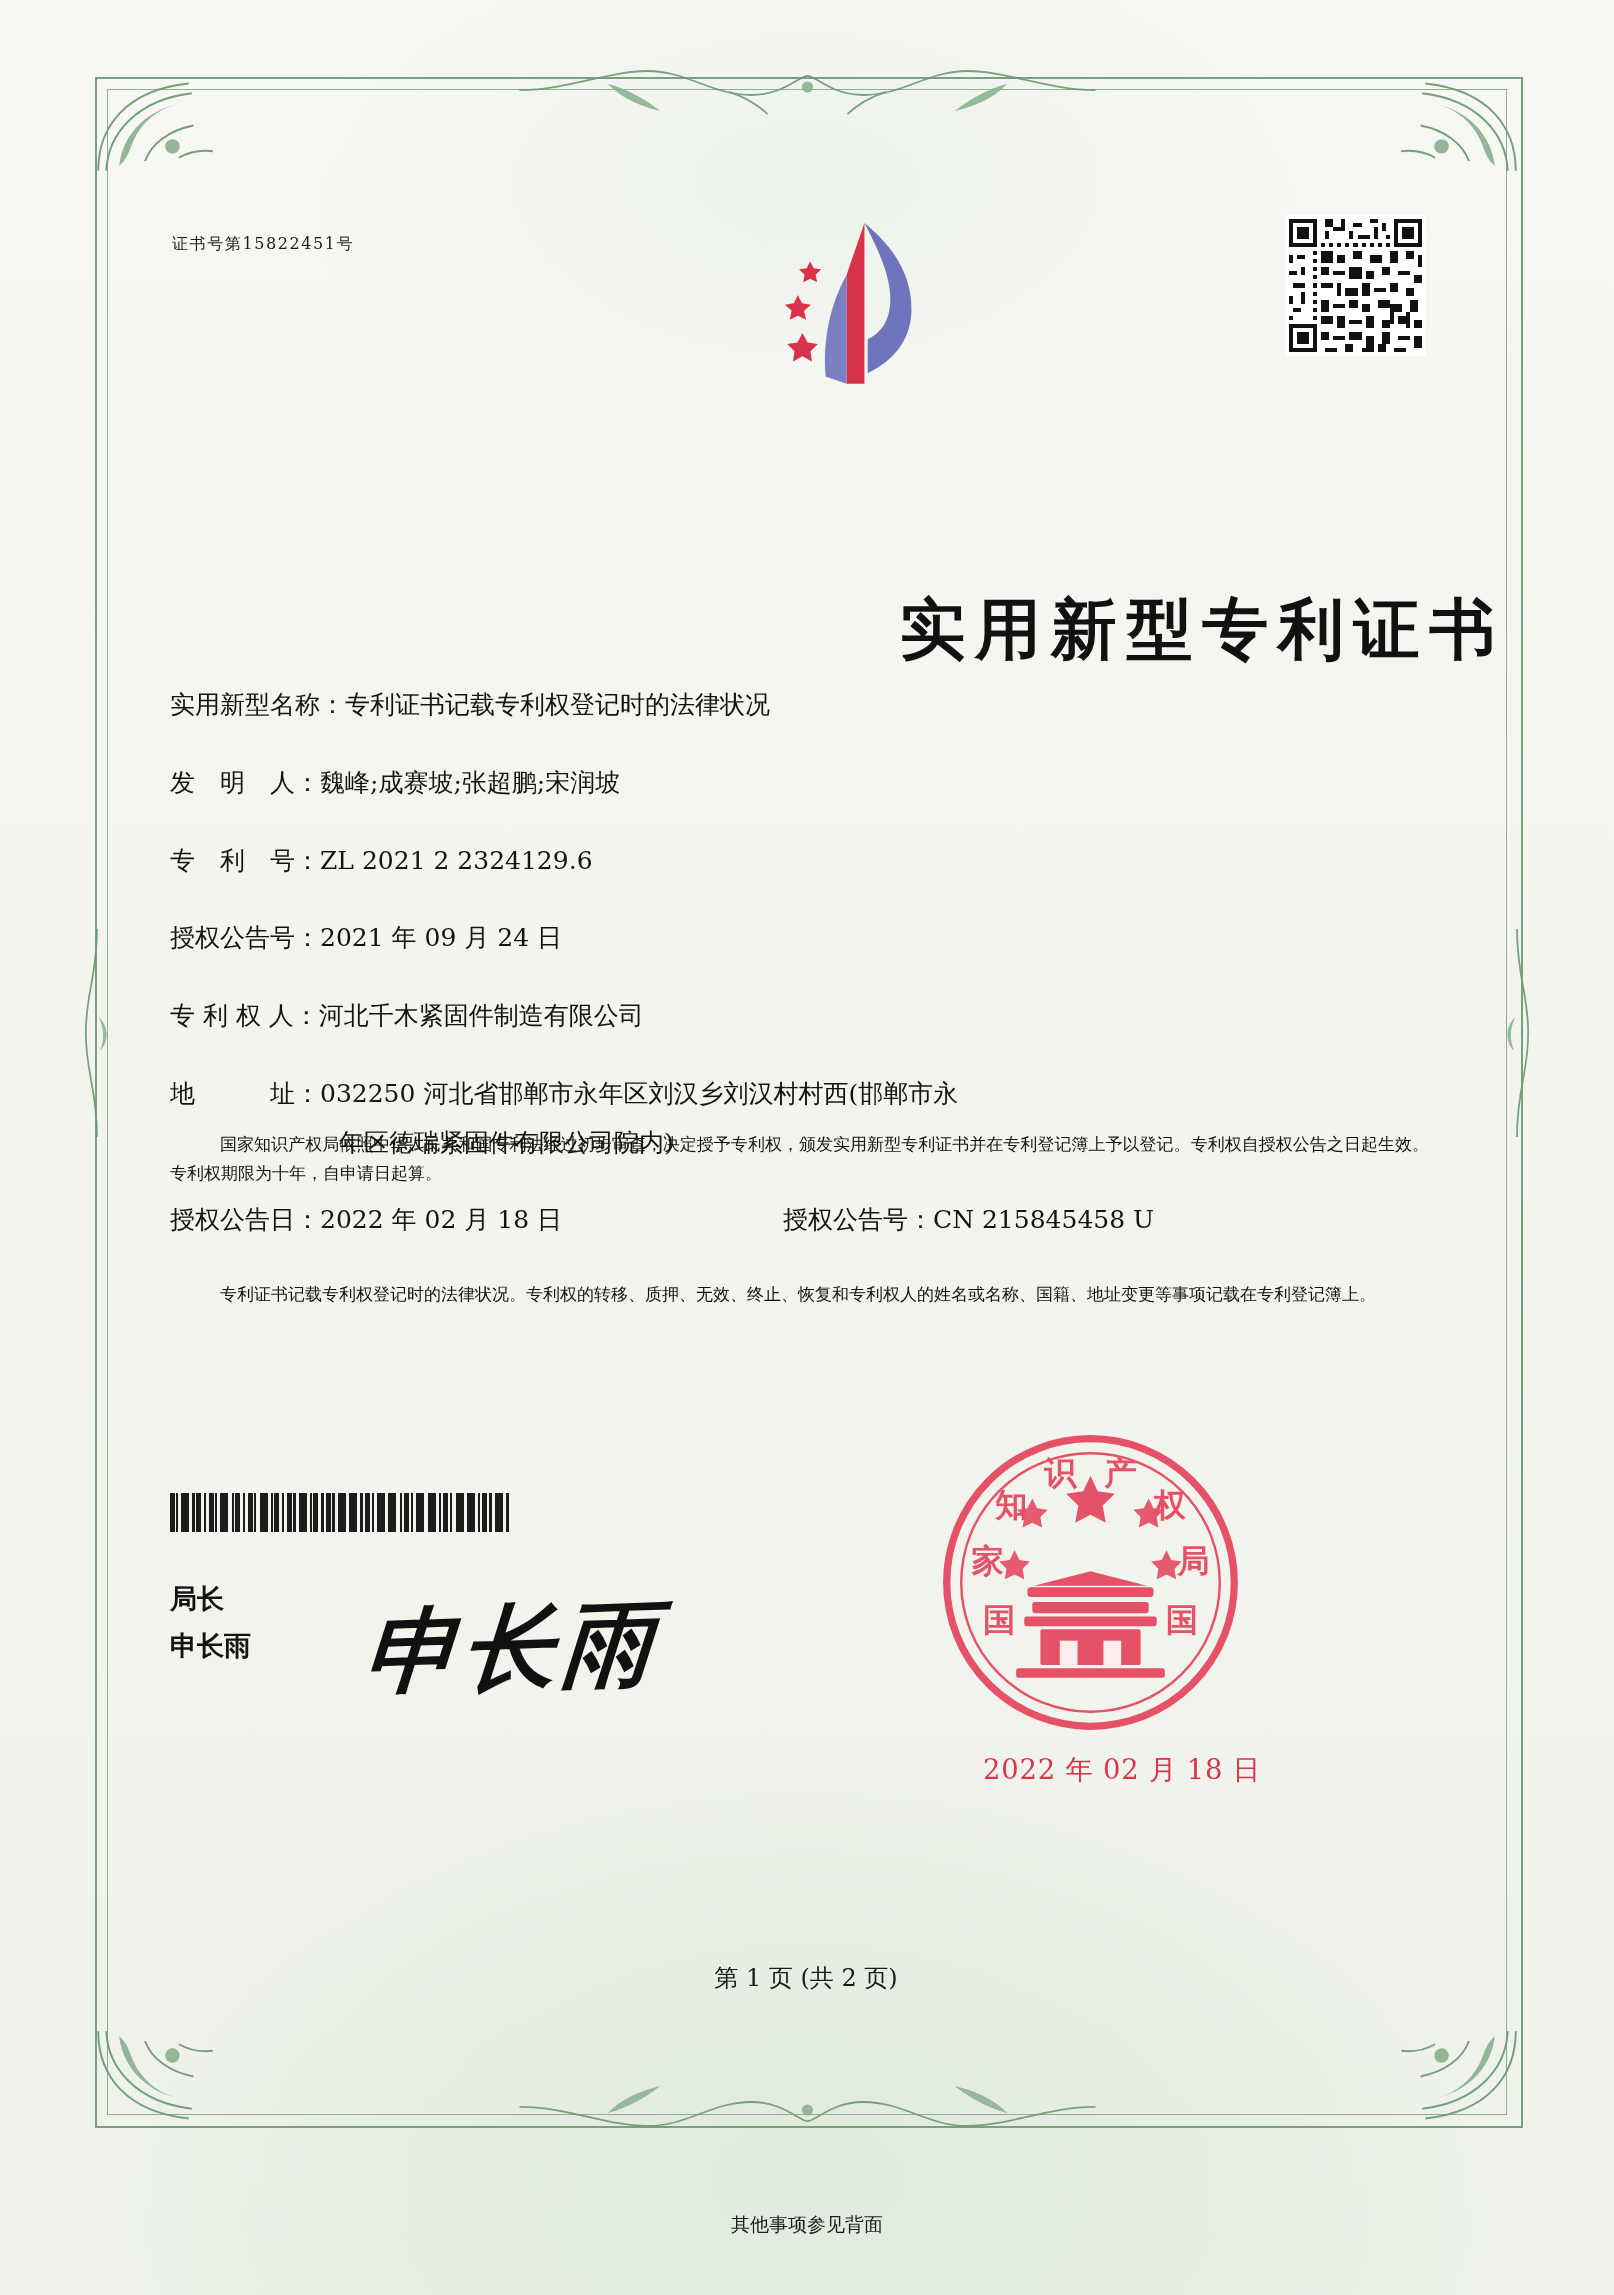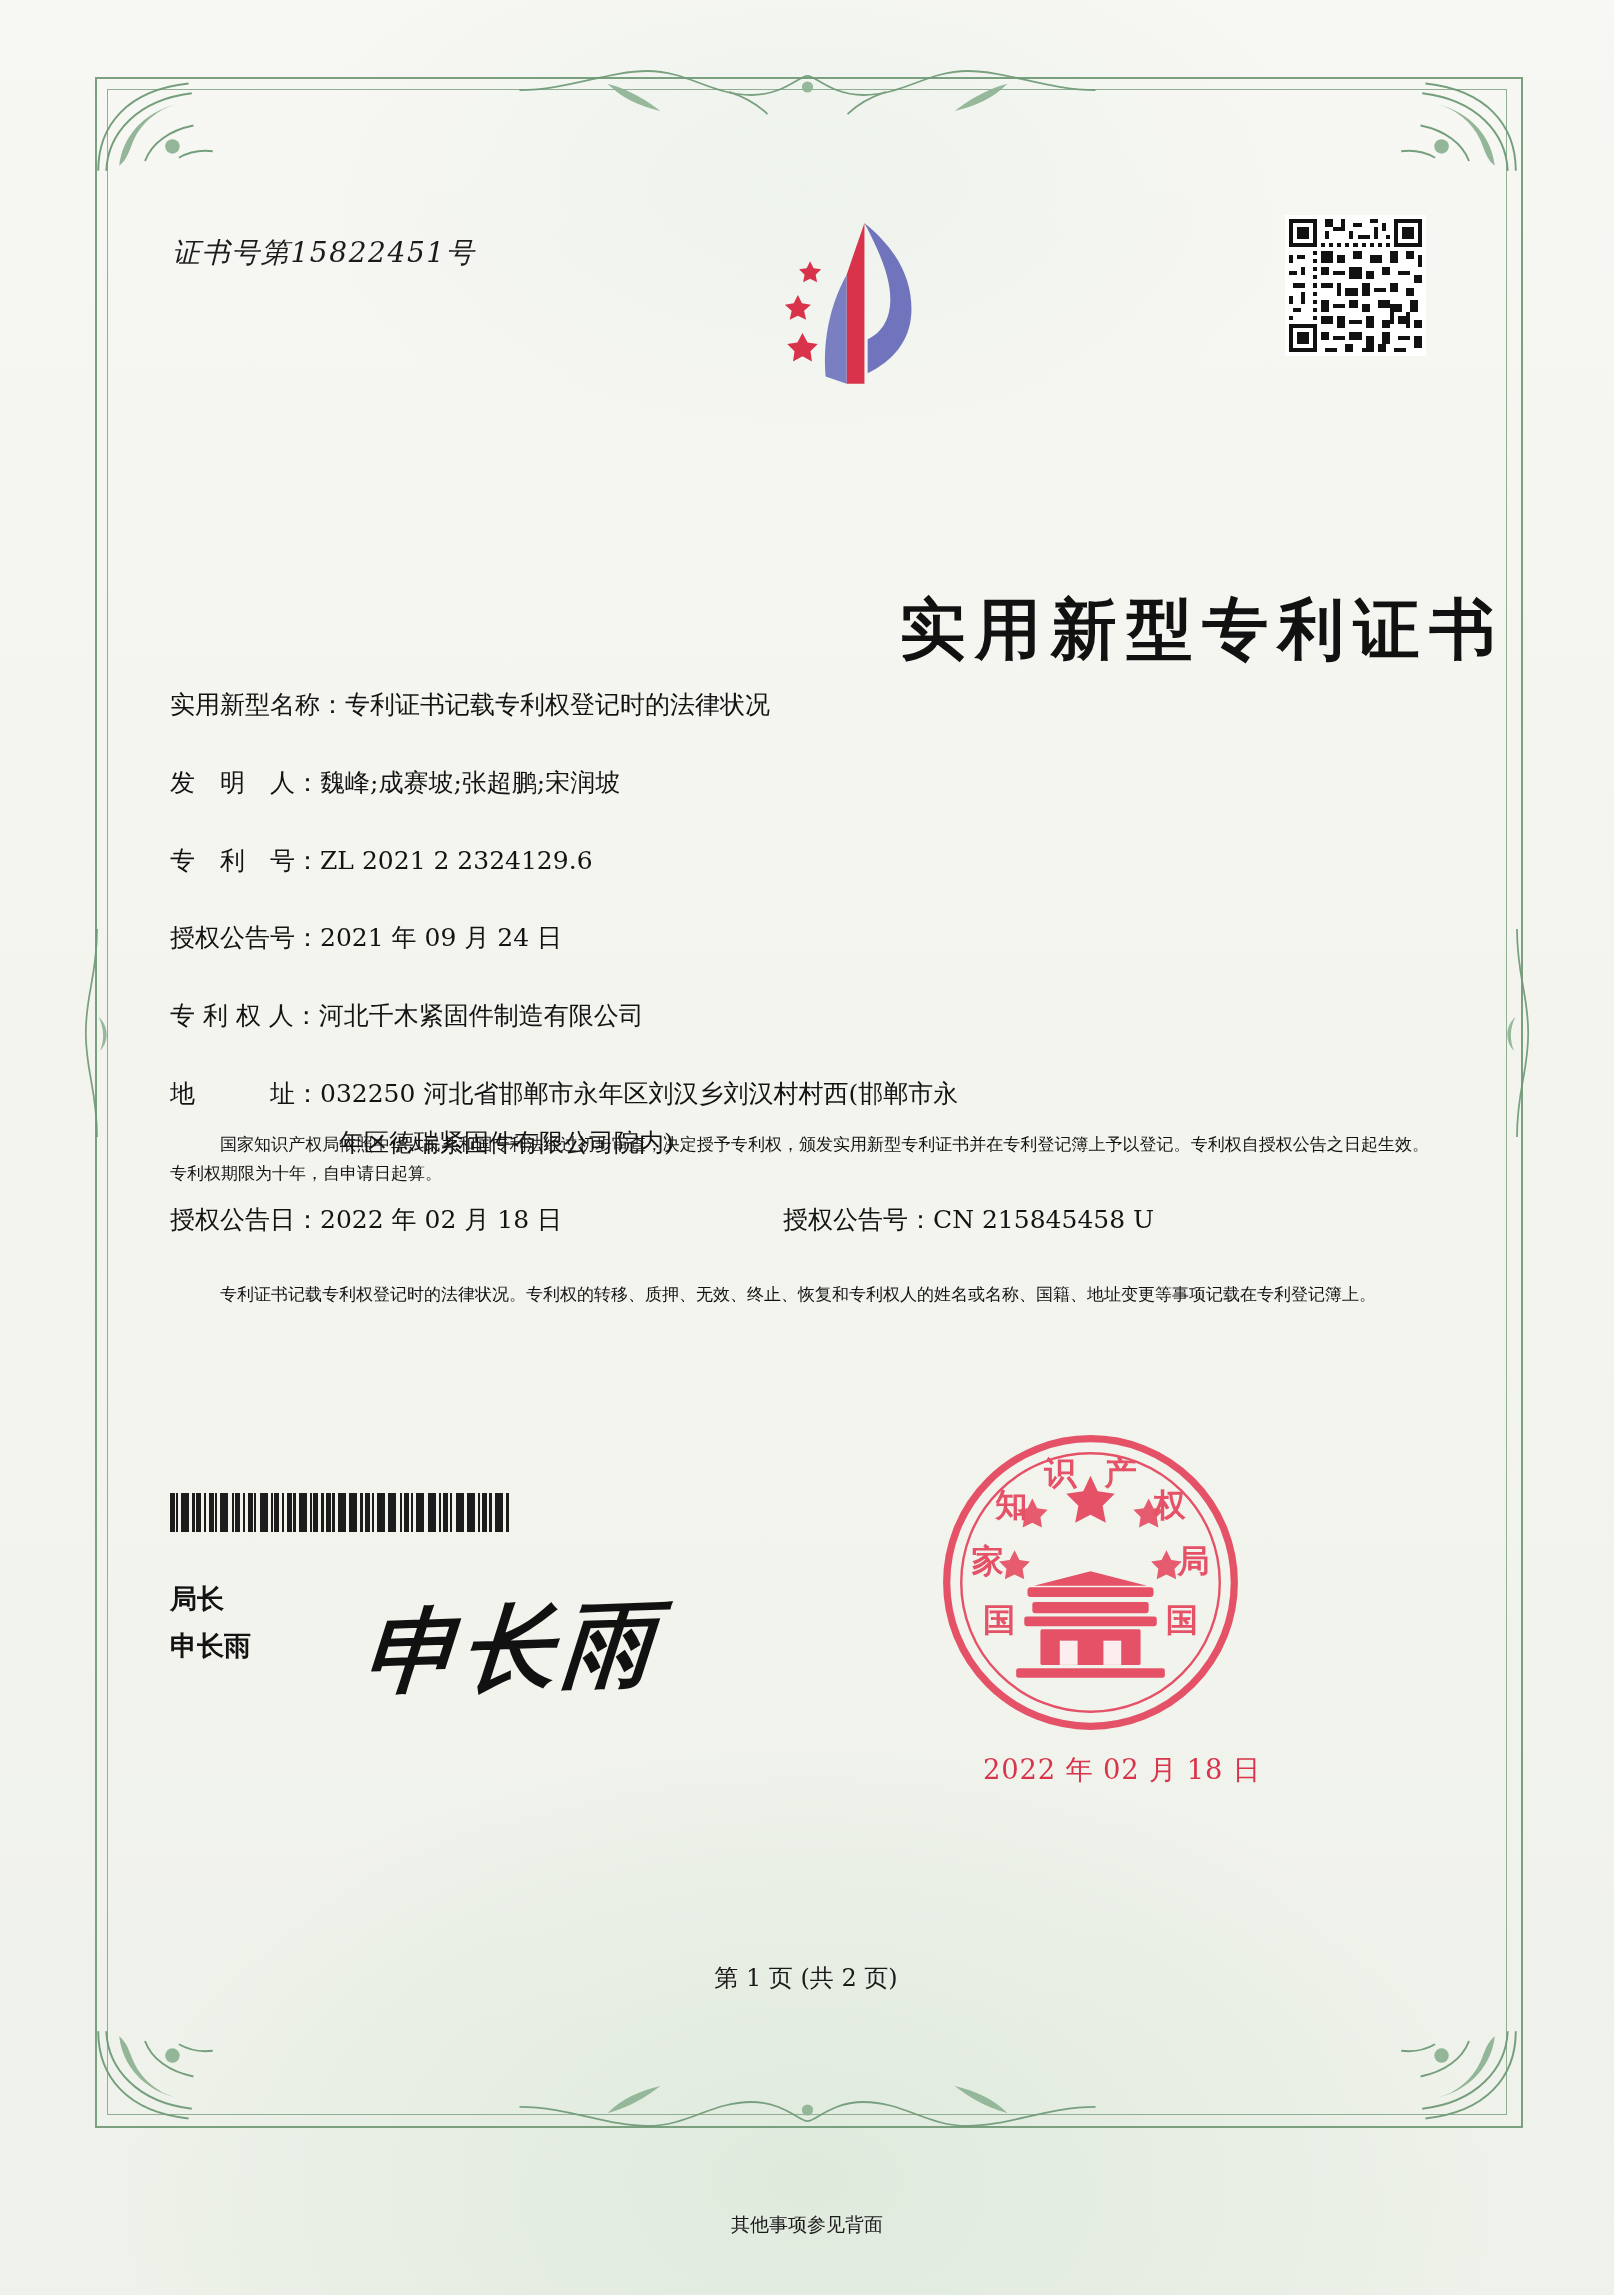--- a/index.html
+++ b/index.html
@@ -31,21 +31,21 @@
   .corner{
     position:absolute;width:121px;height:97px;color:#6f9a77;opacity:.95;
   }
   .edge-orn{position:absolute;color:#6f9a77;opacity:.92;}
   
   .content{
     position:absolute;left:107px;top:89px;width:1398px;height:2024px;
   }
   .cert-no{
     position:absolute;left:65px;top:145px;
-    font-size:28px;letter-spacing:1.6px;color:#1b1b1b;font-style:italic;
+    font-size:16px;letter-spacing:1.6px;color:#1b1b1b;
   }
   .logo{
     position:absolute;left:662px;top:129px;width:186px;height:174px;
   }
   .qr{
     position:absolute;right:79px;top:126px;width:141px;height:141px;
   }
   .title{
     position:absolute;left:0;top:452px;width:100%;
     text-align:right;

